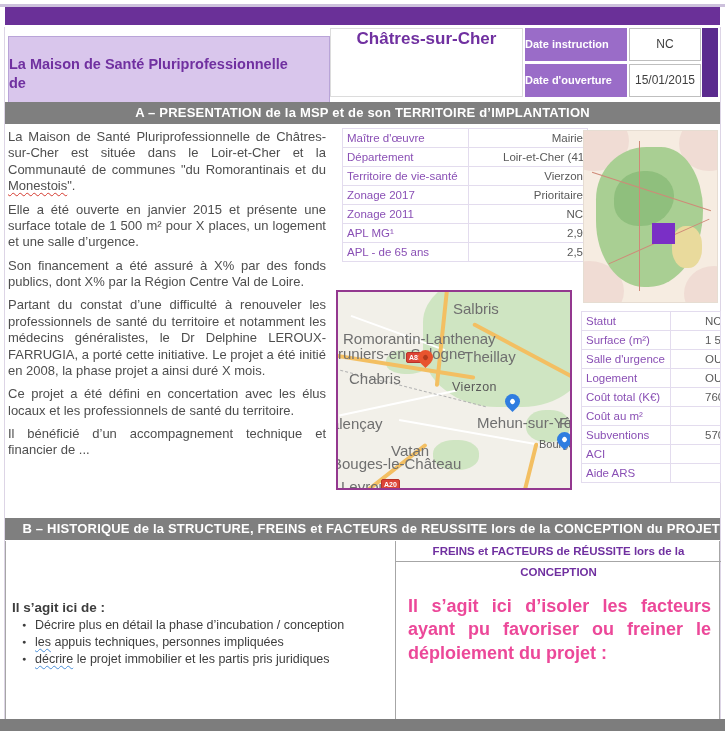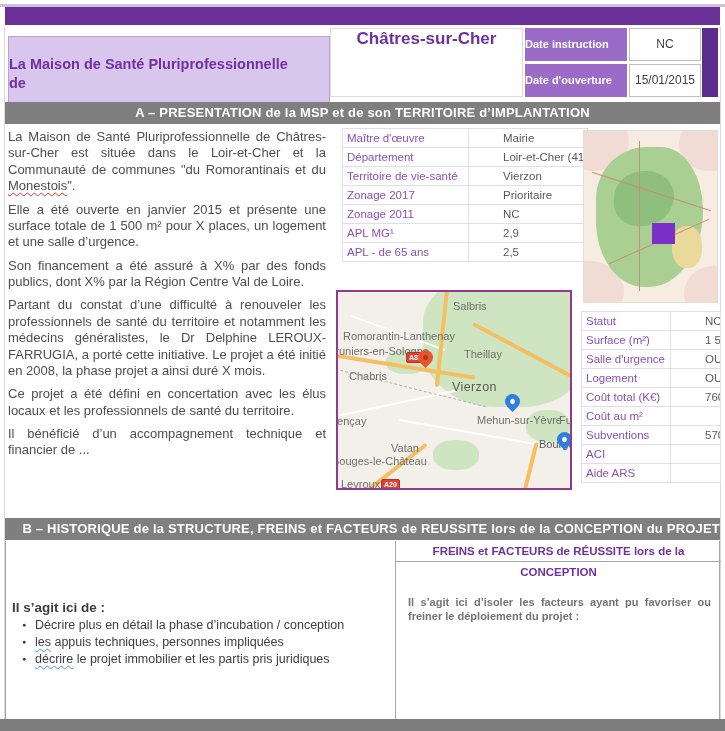--- a/index.html
+++ b/index.html
@@ -39,21 +39,21 @@
   
   .col-text { position:absolute; left:8px; top:129px; width:318px; color:#4e4e4e; font-size:13px; }
   .col-text p { text-align:justify; line-height:1.26; margin-bottom:7px; }
   .wavy-red  { text-decoration:underline; text-decoration-style:wavy; text-decoration-color:#d43a2f; text-decoration-thickness:1px; text-underline-offset:2px; }
   .wavy-blue { text-decoration:underline; text-decoration-style:wavy; text-decoration-color:#4a90d9; text-decoration-thickness:1px; text-underline-offset:2px; }
 
   
   table.kv { border-collapse:collapse; table-layout:fixed; }
   table.kv td { border:1px solid #e3dcee; font-size:11.5px; height:19px; padding:0 4px; overflow:hidden; white-space:nowrap; }
   table.kv td.k { color:#8a50b5; }
-  table.kv td.v { color:#595959; text-align:left;padding-left:34px; }
+  table.kv td.v { color:#595959; text-align:right;padding-left:34px; }
   .info-table   { position:absolute; left:330px; top:128px; width:246px;margin-left:12px; }
   .info-table td.k { width:126px; }
   .detail-table { position:absolute; left:581px; top:311px; width:140px; }
   .detail-table td.k { width:89px; }
 
   
   .gmap { position:absolute; left:336px; top:290px; width:236px; height:200px; background:#f2f0e9;
           border:2px solid #93388f; overflow:hidden; }
   .forest { position:absolute; background:#cfe5c2; }
   .f1 { left:85px; top:-15px; width:165px; height:130px; border-radius:35% 20% 40% 45%; }
@@ -64,21 +64,21 @@
   .r1 { left:-12px; top:72px; width:150px; height:4px; transform:rotate(9deg); }
   .r2 { left:128px; top:58px; width:120px; height:4px; transform:rotate(28deg); }
   .r3 { left:102px; top:-5px; width:4px; height:100px; transform:rotate(6deg); }
   .r4 { left:8px; top:178px; width:90px; height:4px; transform:rotate(-38deg); }
   .r5 { left:190px; top:150px; width:4px; height:55px; transform:rotate(14deg); }
   .wroad { position:absolute; background:#ffffff; height:2px; }
   .w1 { left:0; top:110px; width:120px; transform:rotate(-12deg); }
   .w2 { left:60px; top:140px; width:150px; transform:rotate(10deg); }
   .w3 { left:10px; top:40px; width:100px; transform:rotate(20deg); }
   .boundary { position:absolute; left:0px; top:96px; width:150px; border-top:1px dashed #b3b3b3; transform:rotate(14deg); }
-  .gmap .lbl { position:absolute; color:#6f6f6f; font-size:11px; white-space:nowrap; }
+  .gmap .lbl { position:absolute; color:#6f6f6f; font-size:15px; white-space:nowrap; }
   .gmap .lbl-big { font-size:12.5px; color:#5a5a5a; letter-spacing:.4px; }
   .gmap .lbl-med { font-size:11px; color:#5a5a5a; }
   .badge { position:absolute; background:#dd4437; border:1px solid #b83327; color:#fff; font-size:7px;
            font-weight:bold; padding:0 2px; border-radius:2px; line-height:9px; }
   .pin { position:absolute; width:15px; height:15px; border-radius:50% 50% 50% 0; transform:rotate(-45deg); }
   .pin::after { content:""; position:absolute; width:5px; height:5px; border-radius:50%; left:5px; top:5px; }
   .pin-orange { background:#e8542e; } .pin-orange::after { background:#b03a1c; }
   .pin-blue   { background:#2f7de0; } .pin-blue::after   { background:#ffffff; }
 
   
@@ -106,21 +106,21 @@
                border-left:1px solid #a6a6a6; border-right:1px solid #a6a6a6; }
   .b-left { position:absolute; left:0; top:0; width:389px; height:178px; padding:59px 8px 0 6px; }
   .b-left .intro { font-weight:bold; font-size:13.5px; color:#3d3d3d; margin-bottom:2px; }
   .b-left ul { list-style:none; margin-left:10px; }
   .b-left li { position:relative; padding-left:13px; font-size:12.5px; color:#3d3d3d; line-height:1.35; }
   .b-left li::before { content:"●"; position:absolute; left:0; top:3px; font-size:7px; color:#3d3d3d; }
   .b-right { position:absolute; left:389px; top:0; width:326px; height:178px; border-left:1px solid #a6a6a6; }
   .freins-header { height:21px; border-bottom:1px solid #a6a6a6; text-align:center; line-height:21px;
                    color:#7030a0; font-weight:bold; font-size:11.5px; }
   .b-right-body { padding:33px 10px 0 12px; }
-  .b-right-body .intro { font-weight:bold; font-size:11px; color:#737373; text-align:justify; line-height:1.3; }
+  .b-right-body .intro { font-weight:bold; font-size:18px; color:#ec4899; text-align:justify; line-height:1.3; }
   .b-right-body .fact { margin-top:12px; font-size:12.5px; color:#3d3d3d; text-align:justify; line-height:1.3; }
   .b-right-body .fact .bullet { font-size:8px; vertical-align:1px; padding:0 4px 0 8px; }
   .b-right-body .fact .lead { font-weight:bold; }
 
   .bottom-bar { position:absolute; left:0; top:719px; width:725px; height:12px; background:#7d7d7d; }
 </style>
 </head>
 <body>
 
 <div class="page">

